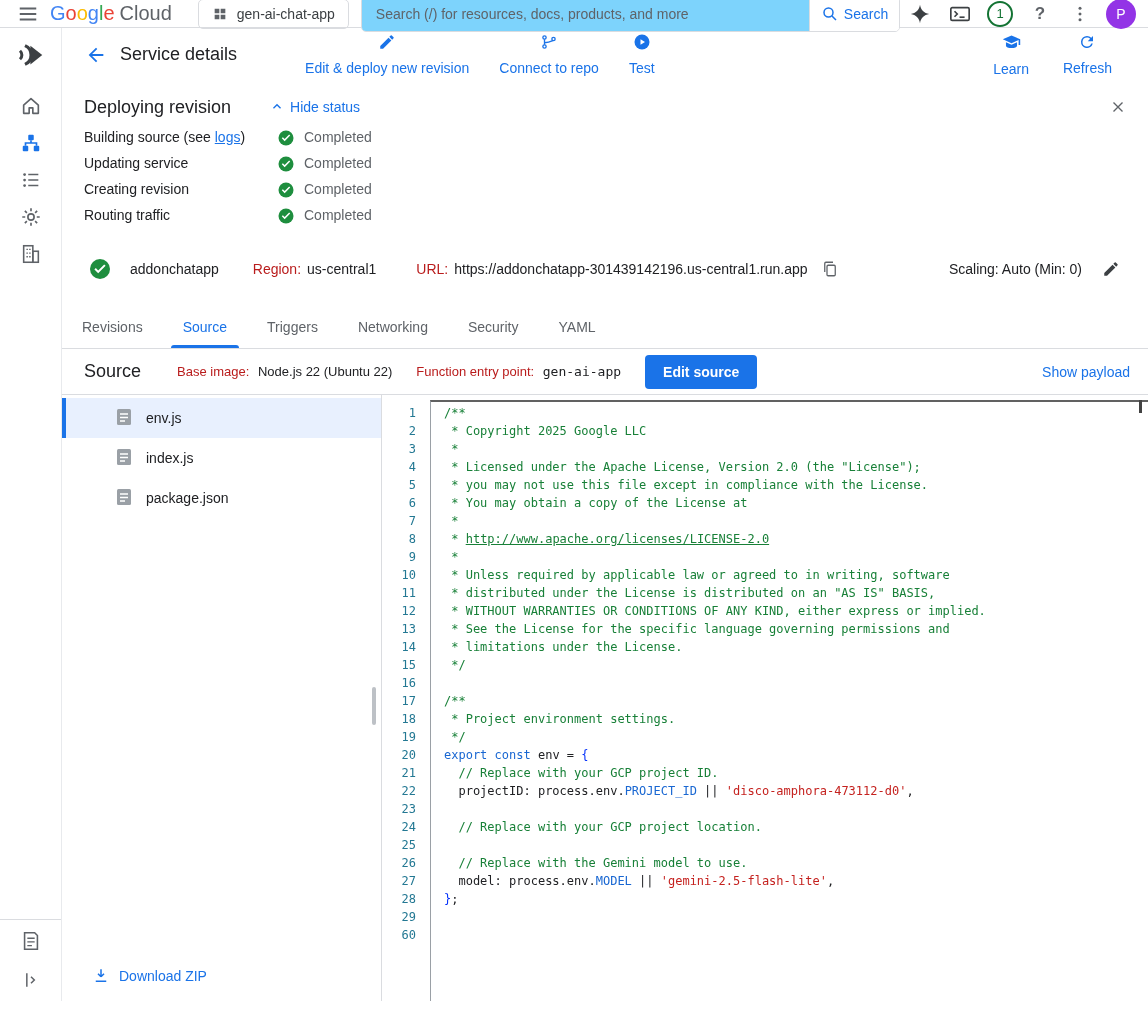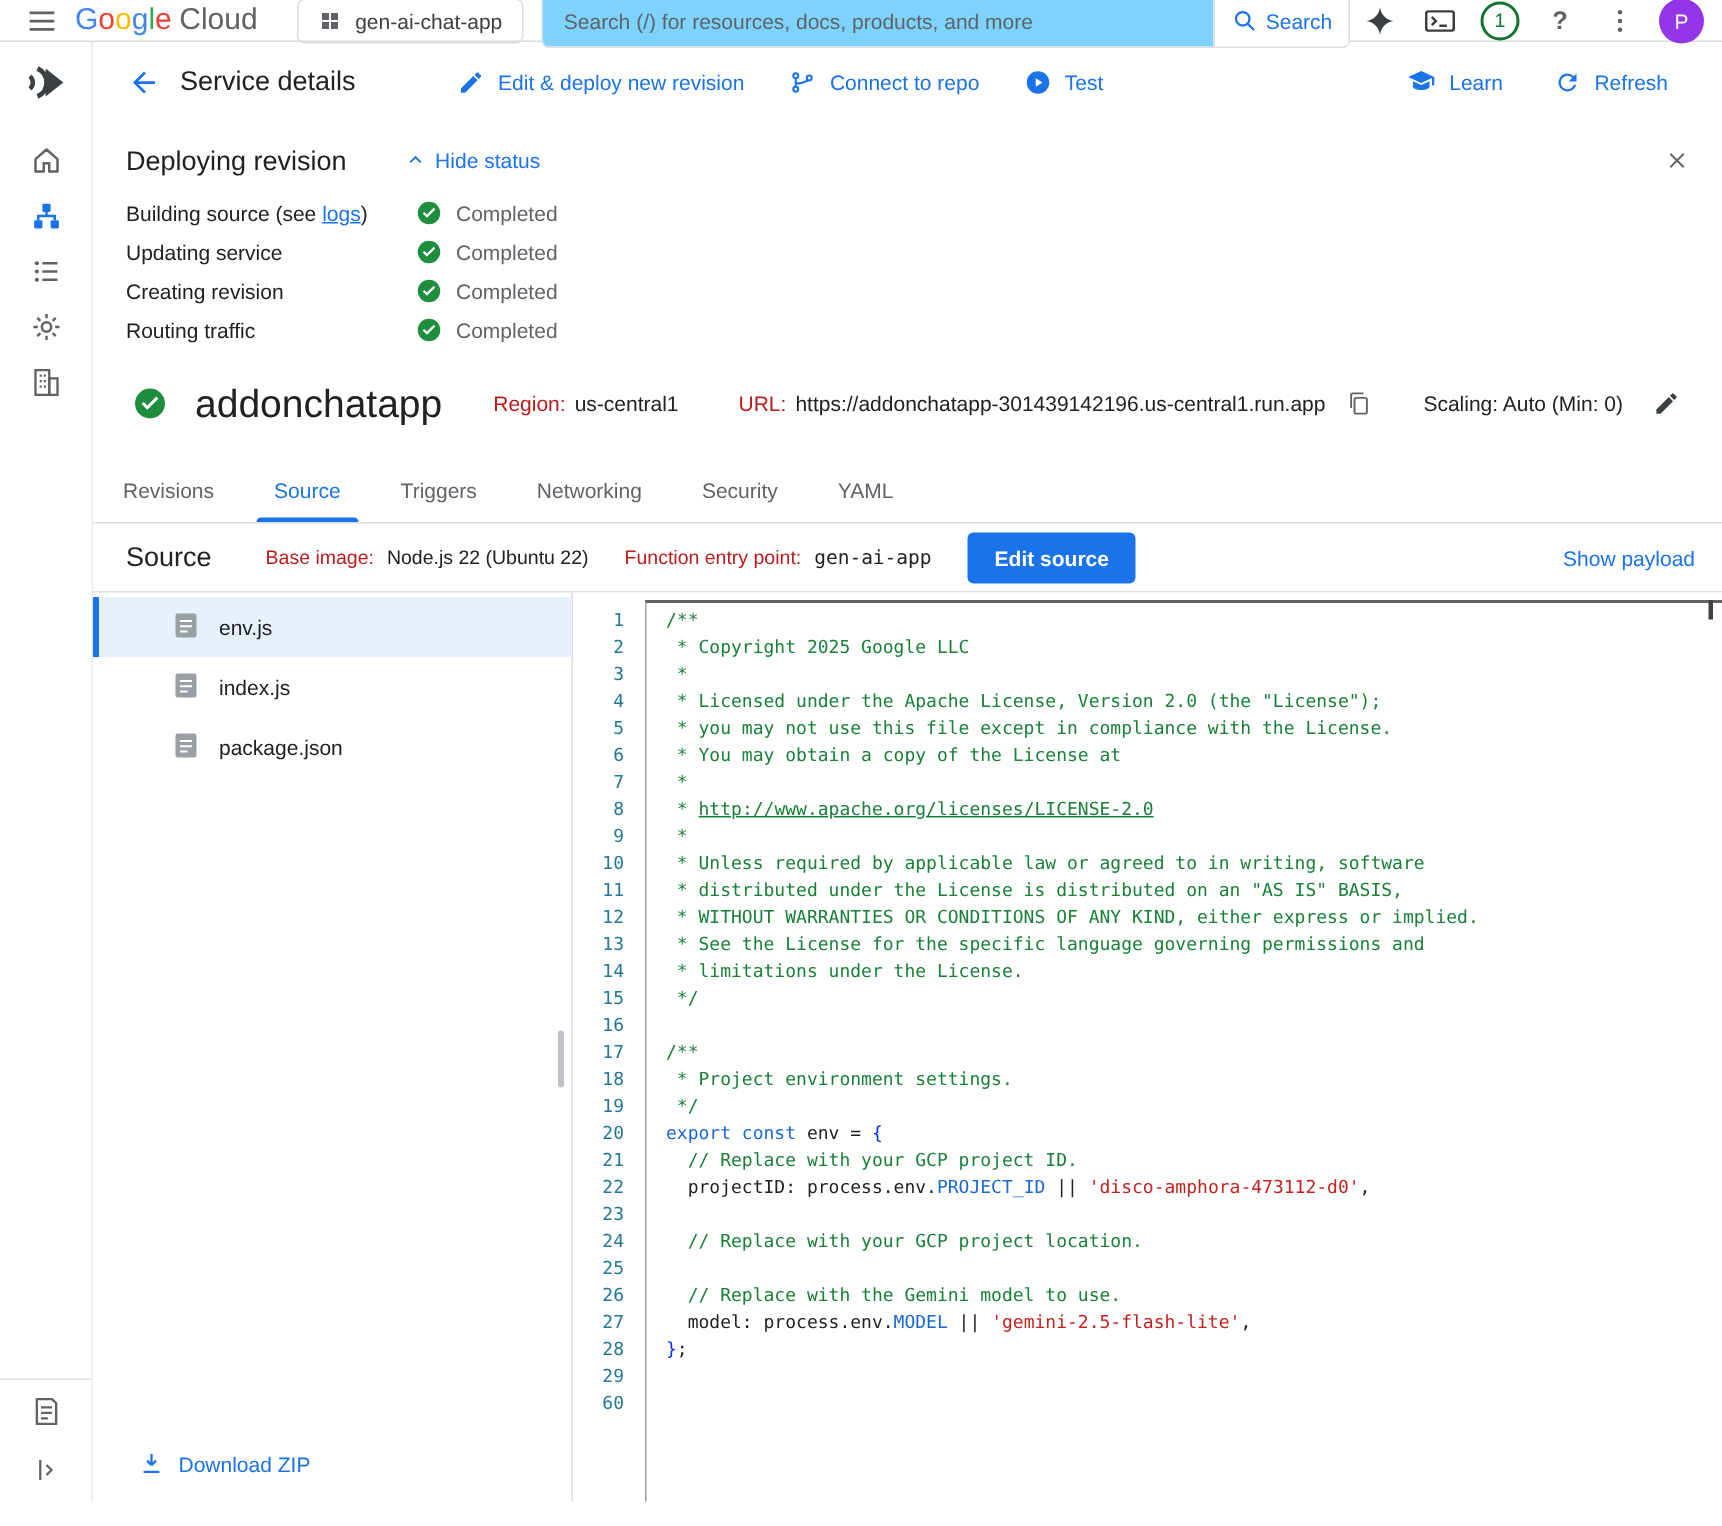--- a/index.html
+++ b/index.html
@@ -27,40 +27,40 @@
   .rail-logo { margin-top:12px; }
   .rail-icons { margin-top:20px; display:flex; flex-direction:column; gap:13px; align-items:center; }
   .rail-icon { width:24px; height:24px; display:flex; align-items:center; justify-content:center; cursor:pointer; }
   .rail-bottom { position:absolute; bottom:0; left:0; right:0; height:82px; border-top:1px solid #dadce0; display:flex; flex-direction:column; align-items:center; padding-top:9px; gap:15px; }
   .content { flex:1; display:flex; flex-direction:column; min-width:0; }
 
   
   .svcbar { height:53px; display:flex; align-items:center; padding:0 24px 0 14px; flex-shrink:0; }
   .svc-title { font-size:18px; color:#202124; margin-left:4px; white-space:nowrap; }
   .svc-actions { display:flex; align-items:center; margin-left:56px; gap:6px; }
-  .action-btn { display:flex; align-items:center; gap:9px; color:#1a73e8; font-size:14px; font-weight:500; padding:8px 12px; border-radius:4px; cursor:pointer; white-space:nowrap; }
+  .action-btn { display:flex; align-items:center; gap:9px; color:#1a73e8; font-size:14px; font-weight:500; padding:8px 12px; border-radius:4px; cursor:pointer; white-space:nowrap;flex-direction:column; }
   .svcbar-right { margin-left:auto; display:flex; gap:10px; }
 
   
   .statuspanel { padding:14px 24px 0 22px; position:relative; flex-shrink:0; height:152px; }
   .sp-head { display:flex; align-items:center; height:24px; }
   .sp-title { font-size:18px; color:#202124; }
   .hide-status { display:flex; align-items:center; gap:5px; color:#1a73e8; font-size:14px; font-weight:500; margin-left:38px; cursor:pointer; }
   .sp-close { position:absolute; right:16px; top:12px; width:28px; height:28px; display:flex; align-items:center; justify-content:center; cursor:pointer; }
   .sp-rows { margin-top:10px; }
-  .status-row { display:flex; align-items:center; height:26px; }
+  .status-row { display:flex; align-items:flex-start; height:26px; }
   .status-label { width:193px; font-size:14px; color:#202124; }
   .inline-link { color:#1a73e8; text-decoration:underline; cursor:pointer; }
   .check-icon { width:18px; height:18px; margin-right:9px; display:flex; flex-shrink:0; }
   .status-value { font-size:14px; color:#5f6368; }
 
   
   .servicerow { height:72px; display:flex; align-items:center; padding:0 24px 0 26px; flex-shrink:0; }
   .svc-check { width:24px; height:24px; display:flex; }
-  .svc-name { font-size:26px; color:#202124; margin-left:18px; white-space:nowrap; }
+  .svc-name { font-size:14px; color:#202124; margin-left:18px; white-space:nowrap; }
   .svc-meta { display:flex; align-items:center; font-size:14px; white-space:nowrap; }
   .meta-label { color:#b91c1c; }
   .meta-value { color:#202124; margin-left:6px; }
   .m-region { margin-left:34px; }
   .m-url { margin-left:40px; }
   .copy-btn { margin-left:10px; width:24px; height:24px; display:flex; align-items:center; justify-content:center; cursor:pointer; }
   .scaling { margin-left:auto; display:flex; align-items:center; font-size:14px; color:#202124; white-space:nowrap; }
   .scaling-edit { margin-left:16px; width:26px; height:26px; display:flex; align-items:center; justify-content:center; cursor:pointer; }
 
   

